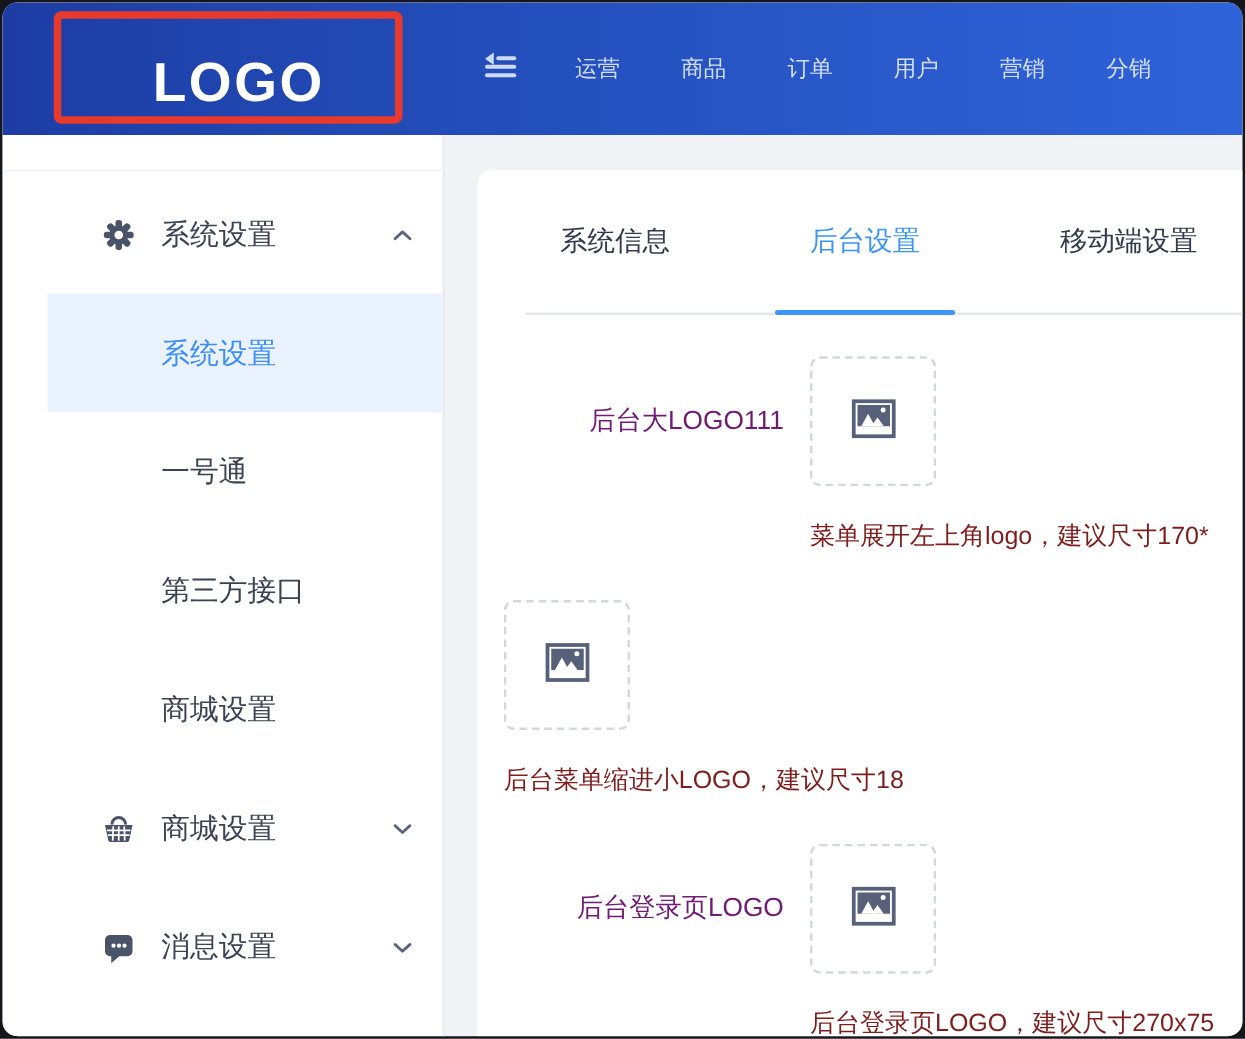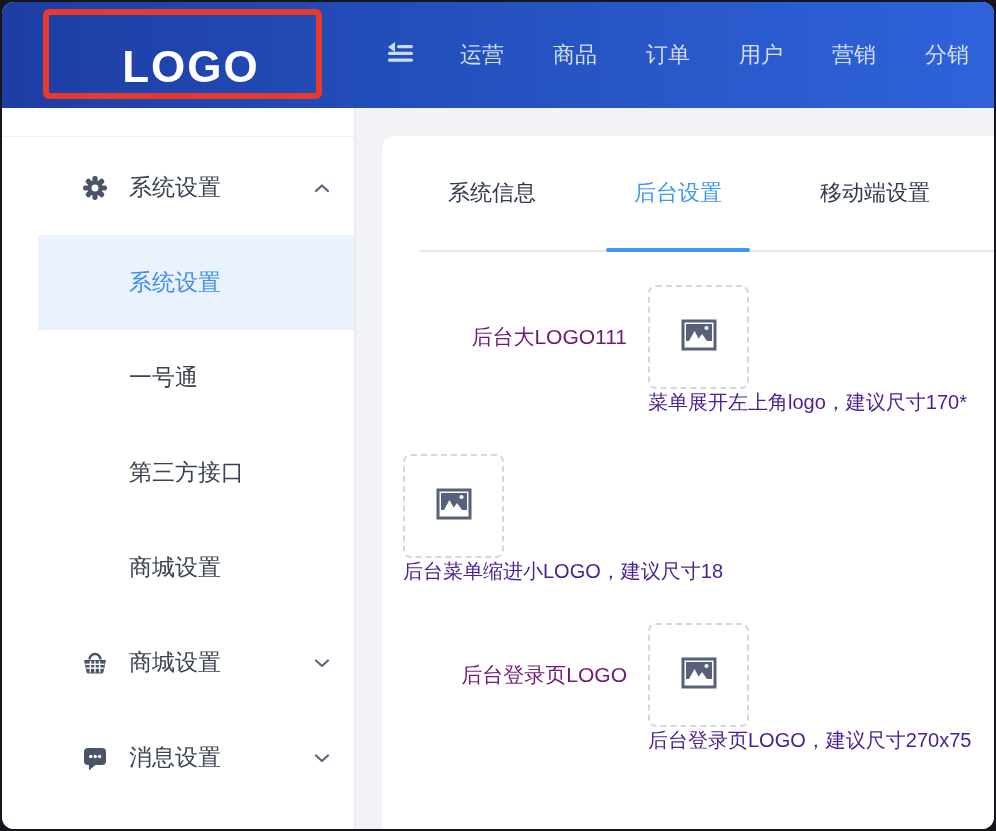--- a/index.html
+++ b/index.html
@@ -12,54 +12,54 @@
             background:linear-gradient(90deg,#1d3da4 0%,#2450bd 45%,#2f63da 100%); }
   .logo-box { position:absolute; left:41px; top:7px; width:279px; height:116px;
               display:flex; align-items:center; justify-content:center;padding-left:17px; }
   .logo-text { color:#ffffff; font-size:44px; font-weight:bold; letter-spacing:2px; }
   .annotation { position:absolute; left:41px; top:7px; width:279px; height:90px;
                 border:6px solid #e7392c; border-radius:6px; pointer-events:none; }
   .fold-btn { position:absolute; left:382px; top:37px; width:32px; height:32px;
               display:flex; align-items:center; justify-content:center; cursor:pointer; }
   .top-menu { position:absolute; left:458px; top:0; height:106px; display:flex;
               align-items:center; gap:49px; }
-  .top-menu-item { color:rgba(255,255,255,0.80); font-size:22px; white-space:nowrap; cursor:pointer;font-family:Liberation Mono, monospace; }
+  .top-menu-item { color:rgba(255,255,255,0.80); font-size:18px; white-space:nowrap; cursor:pointer;font-family:Liberation Mono, monospace; }
 
   
   .sidebar { position:absolute; top:106px; left:0; width:354px; bottom:0;
              background:#ffffff; border-right:2px solid #e9ebee; }
   .sidebar-divider { position:absolute; top:28px; left:0; right:0; height:1px; background:#eceef1; }
   .side-menu { position:absolute; top:32px; left:0; right:0;padding-left:36px; }
   .side-row { position:relative; height:95px; display:flex; align-items:center; cursor:pointer; }
   .side-row .s-icon { position:absolute; left:44px; width:26px; height:26px; display:flex; }
   .side-label { position:absolute; left:91px; font-size:23px; color:#3a4353; white-space:nowrap; }
   .side-chevron { position:absolute; right:24px; width:16px; height:10px; display:flex; }
   .side-row.active { background:#eaf3fd; }
   .side-row.active .side-label { color:#3e8ef7; }
 
   
   .card { position:absolute; left:380px; top:134px; right:0; bottom:0;
           background:#ffffff; border-radius:12px 0 0 0; overflow:hidden; }
-  .tabbar { height:116px; margin-left:38px; display:flex; align-items:stretch; gap:42px;
+  .tabbar { height:116px; margin-left:38px; display:flex; align-items:stretch; gap:56px;
             border-bottom:2px solid #e6e8ec; }
   .tab { position:relative; padding:0 28px; display:flex; align-items:center;
          font-size:22px; color:#303a4d; font-weight:500; cursor:pointer; white-space:nowrap; }
   .tab.active { color:#3d96f7; }
   .tab.active::after { content:""; position:absolute; left:0; right:0; bottom:-2px;
                        height:4px; background:#3d96f7; border-radius:2px; }
 
   .form { padding-top:33px; }
   .form-row { display:flex; margin-bottom:38px; }
   .form-label { width:245px; text-align:right; font-size:21px; color:#701a75;
                 line-height:104px; white-space:nowrap; }
   .form-content { margin-left:21px; }
   .upload-box { width:101px; height:104px; border:2px dashed #d4d7de; border-radius:8px;
                 display:flex; align-items:center; justify-content:center; cursor:pointer;
                 background:#ffffff; }
-  .hint { font-size:20px; color:#4c1d95; white-space:nowrap; }
+  .hint { margin-top:26px; font-size:20px; color:#7f1d1d; white-space:nowrap; }
 </style>
 </head>
 <body>
 
 <div class="window">
 
   <div class="header">
     <div class="logo-box">
       <span class="logo-text">LOGO</span>
     </div>

